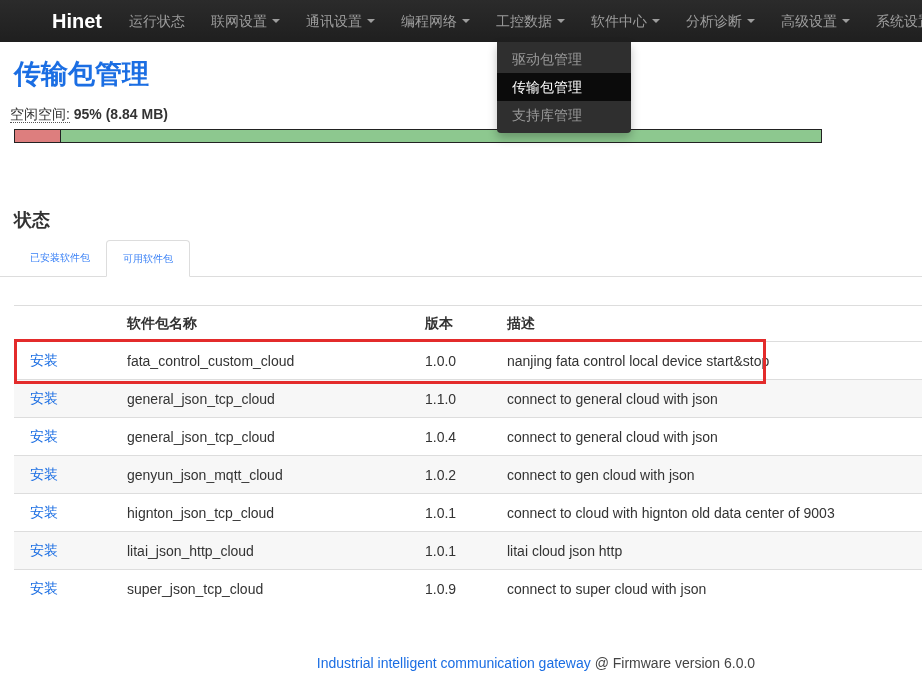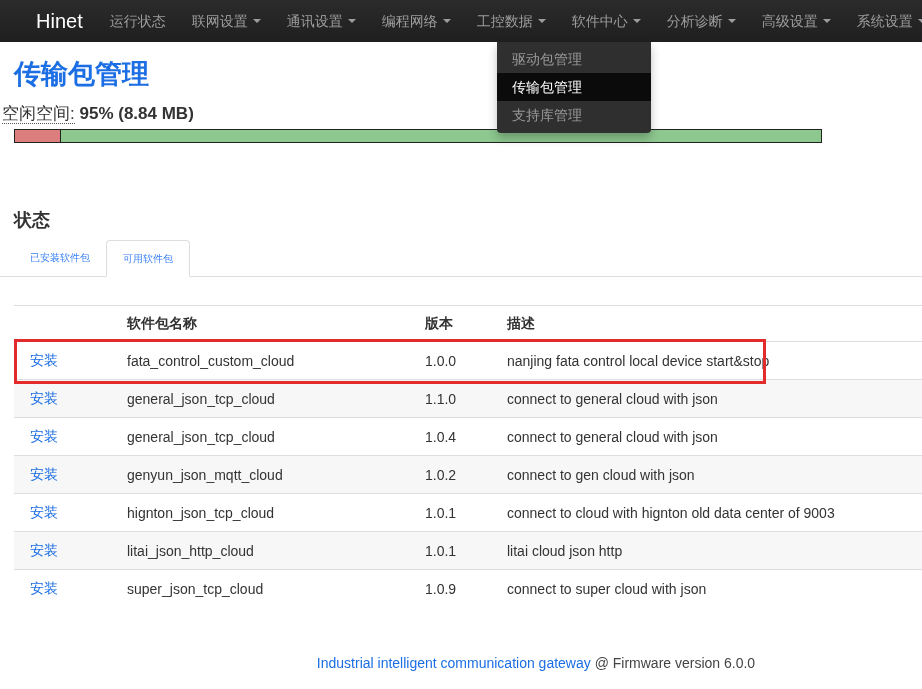--- a/index.html
+++ b/index.html
@@ -7,43 +7,43 @@
   body {
     position:relative; overflow:hidden; background:#fff;
     font-family:"Liberation Sans","DejaVu Sans",sans-serif; color:#333;
   }
 
   
   .navbar {
     position:absolute; top:0; left:0; width:100%; height:42px;
     background:linear-gradient(#2b2b2b,#1f1f1f); display:flex; align-items:center; z-index:10;
   }
-  .brand { color:#fff; font-size:20px; font-weight:normal; padding:0 14px 0 36px; cursor:pointer; }
+  .brand { color:#fff; font-size:20px; font-weight:bold; padding:0 14px 0 36px; cursor:pointer;margin-left:16px; }
   .nav-item {
     color:#9d9d9d; font-size:14px; height:42px; line-height:42px;
     padding:0 13px; cursor:pointer; white-space:nowrap;
   }
   .caret {
     display:inline-block; width:0; height:0; margin:0 0 2px 5px; vertical-align:middle;
     border-top:4px solid #9d9d9d; border-left:4px solid transparent; border-right:4px solid transparent;
   }
 
   
   .dropdown {
-    position:absolute; left:497px; top:42px; width:154px; z-index:20;
+    position:absolute; left:497px; top:42px; width:134px; z-index:20;
     background:#2f2f2f; border-radius:0 0 4px 4px; padding:3px 0 4px 0;
     box-shadow:0 5px 10px rgba(0,0,0,.25);
   }
   .dropdown-item { font-size:14px; color:#999; padding:5px 15px; line-height:18px; cursor:pointer; }
   .dropdown-item.active { background:#0b0b0b; color:#fff; }
 
   
   .content { position:absolute; top:42px; left:0; width:100%; }
   .page-title { margin:16px 0 0 14px; font-size:27px; line-height:32px; font-weight:bold; color:#1b6ee3; }
-  .free-space { margin:16px 0 0 2px; font-size:17px; line-height:16px; color:#333; }
+  .free-space { margin:16px 0 0 10px; font-size:14px; line-height:16px; color:#333; }
   .free-space .fs-label { border-bottom:1px dotted #555; }
   .free-space .fs-value { font-weight:bold; }
 
   .progress-outer {
     margin:7px 0 0 14px; width:808px; height:14px;
     border:1px solid #222; display:flex; background:#8dc88f;
   }
   .progress-used { background:#dd7e7e; border-right:1px solid #222; width:5.7%; height:100%; }
   .progress-free { flex:1; background:#8dc88f; }
 

